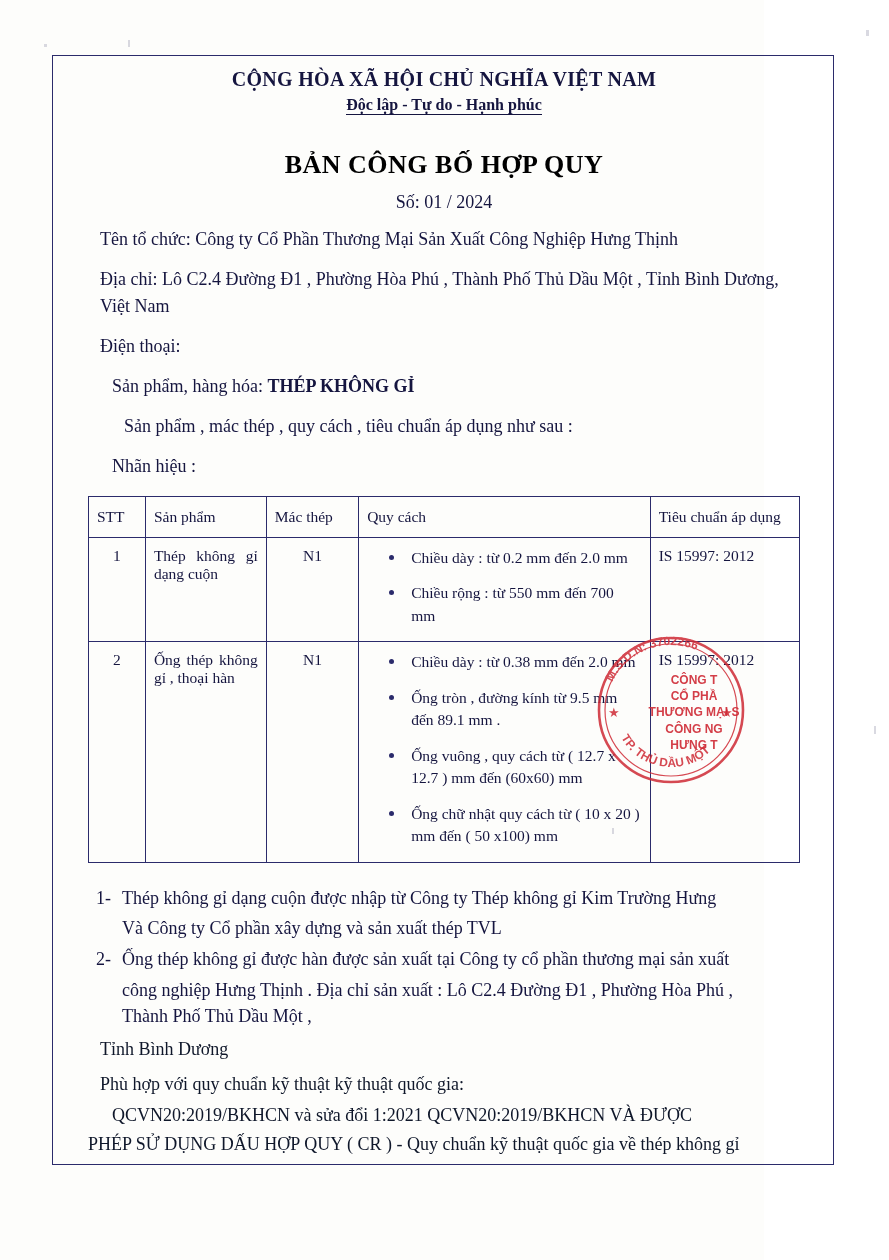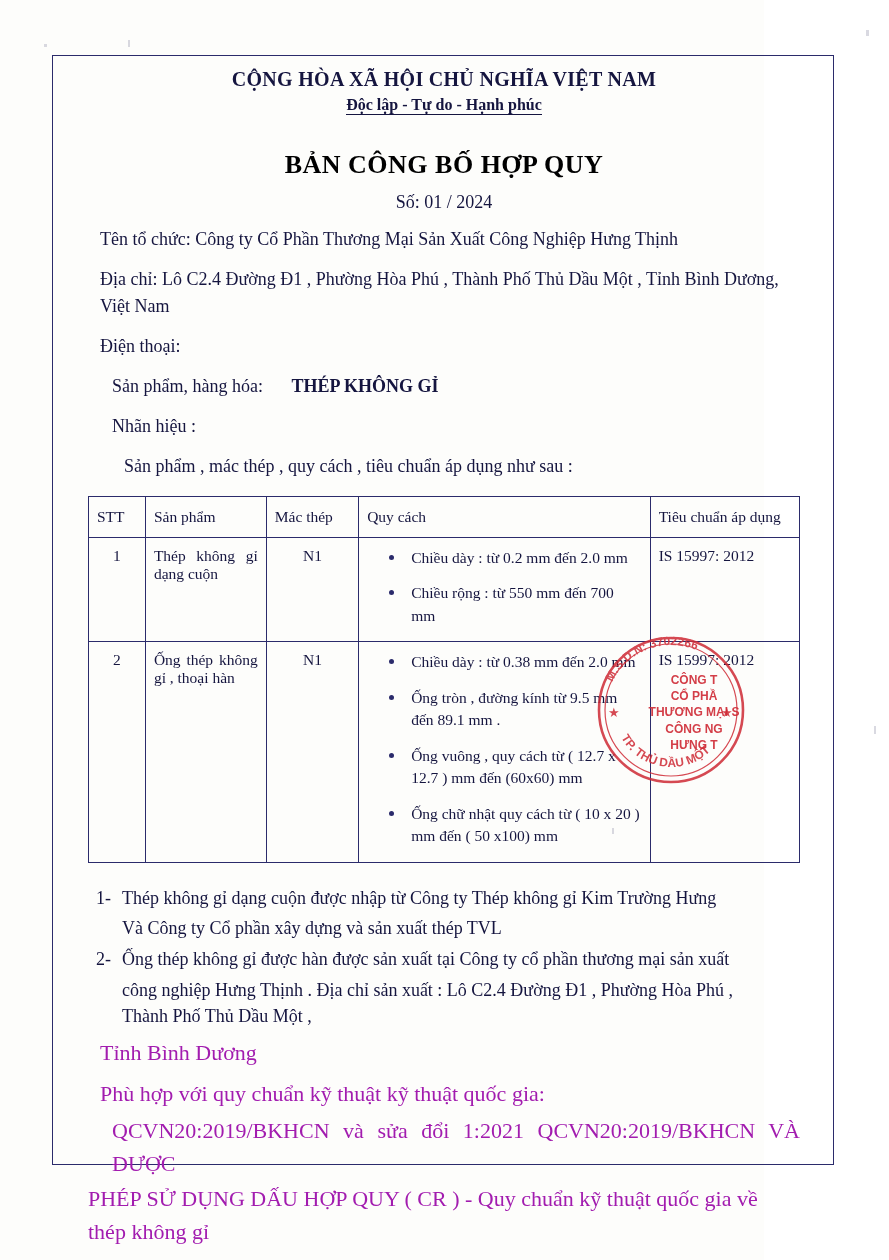--- a/index.html
+++ b/index.html
@@ -83,21 +83,20 @@
     padding-left: 12px;
   }
   .para.indent2 {
     padding-left: 24px;
   }
   .para.indent3 {
     padding-left: 36px;
   }
   .bold {
     font-weight: bold;
-    margin-left: 24px;
   }
   table.spec {
     width: 100%;
     border-collapse: collapse;
     margin-top: 16px;
     font-size: 15.5px;
     color: #15153f;
     padding-left: 28px;
   }
   table.spec th, table.spec td {
@@ -157,23 +156,23 @@
     padding-left: 8px;
   }
   .note-text {
     flex: 1;
   }
   .note-cont {
     padding-left: 34px;
     line-height: 1.48;
   }
   .tail {
-    font-size: 22px;
+    font-size: 18px;
     line-height: 1.5;
-    color: #a21caf;
+    color: #0f172a;
   }
   .tail .l1 { padding-left: 12px; margin-top: 6px; }
   .tail .l2 { padding-left: 12px; margin-top: 8px; }
   .tail .l3 { padding-left: 24px; margin-top: 4px; text-align: justify; }
   .tail .l4 { margin-top: 2px; }
   
   .stamp {
     position: absolute;
     right: 8px;
     top: 625px;
@@ -217,22 +216,22 @@
     <div class="doc-title">BẢN CÔNG BỐ HỢP QUY</div>
     <div class="doc-number">Số: 01 / 2024</div>
 
     <div class="para indent">Tên tổ chức: Công ty Cổ Phần Thương Mại Sản Xuất Công Nghiệp Hưng Thịnh</div>
     <div class="para indent">Địa chỉ: Lô C2.4 Đường Đ1 , Phường Hòa Phú , Thành Phố Thủ Dầu Một , Tỉnh Bình Dương, Việt Nam</div>
     <div class="para indent">Điện thoại:</div>
 
     <div class="para indent2">
       <span>Sản phẩm, hàng hóa: </span><span class="bold">THÉP KHÔNG GỈ</span>
     </div>
+    <div class="para indent3">Sản phẩm , mác thép , quy cách , tiêu chuẩn áp dụng như sau :</div>
     <div class="para indent2">Nhãn hiệu :</div>
-    <div class="para indent3">Sản phẩm , mác thép , quy cách , tiêu chuẩn áp dụng như sau :</div>
 
     <table class="spec">
       <thead>
         <tr>
           <th class="col-stt">STT</th>
           <th class="col-sp">Sản phẩm</th>
           <th class="col-mac">Mác thép</th>
           <th class="col-qc">Quy cách</th>
           <th class="col-tc">Tiêu chuẩn áp dụng</th>
         </tr>

